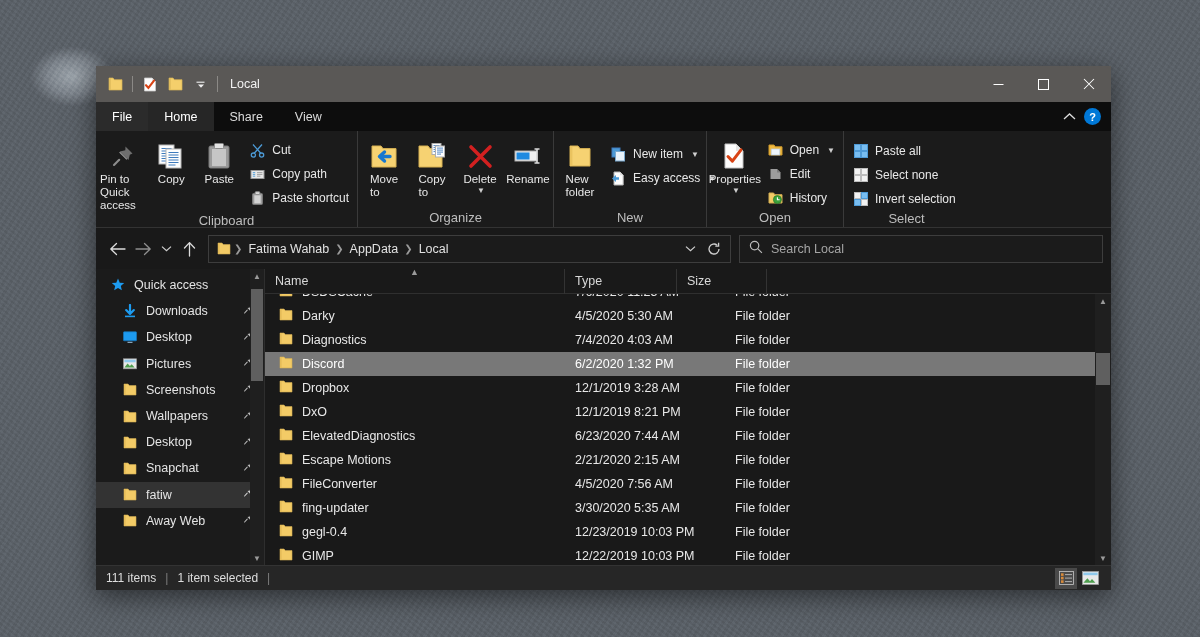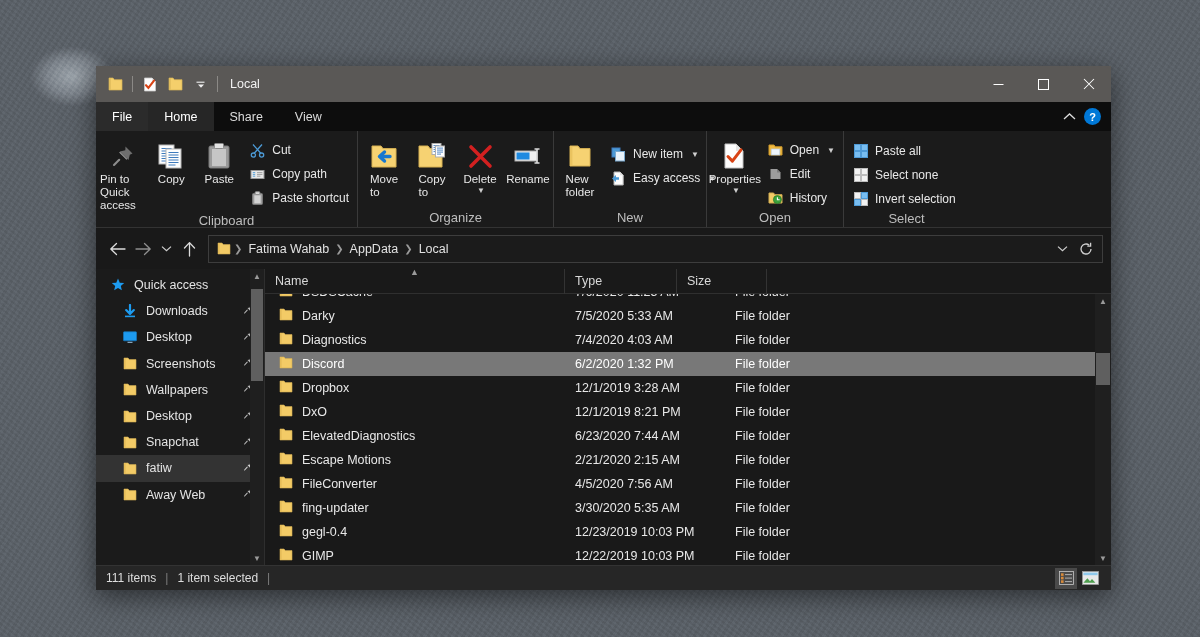--- a/index.html
+++ b/index.html
@@ -647,20 +647,29 @@
         </span>
         <span class="addr-tool">
           <svg width="14" height="14" viewBox="0 0 14 14">
               <path d="M12 7a5 5 0 1 1-1.8-3.85" fill="none" stroke="#cfcfcf" stroke-width="1.3"></path>
               <path d="M11.6 0.8v3.3H8.3" fill="none" stroke="#cfcfcf" stroke-width="1.3"></path>
             </svg>
         </span>
       </span>
     </div>
 
+    <div class="searchbox">
+      <span>
+        <svg width="14" height="14" viewBox="0 0 14 14">
+            <circle cx="5.6" cy="5.6" r="4.2" fill="none" stroke="#bdbdbd" stroke-width="1.2"></circle>
+            <path d="M8.9 8.9l4 4" stroke="#bdbdbd" stroke-width="1.2"></path>
+          </svg>
+      </span>
+      <span class="ph">Search Local</span>
+    </div>
   </div>
 
   <div class="main">
 
     <div class="sidebar">
       <div style="margin-top:3px">
         <div class="nav-item">
           <span class="nav-ico">
             <svg width="14" height="14" viewBox="0 0 14 14">
                 <path d="M7 0.6l1.75 4.1 4.45.35-3.4 2.9 1.05 4.35L7 10l-3.85 2.3L4.2 7.95.8 5.05l4.45-.35z" fill="#1d9bf0"></path>
@@ -694,20 +703,36 @@
           </span>
           <span>Desktop</span>
           <span class="pin">
             <svg width="11" height="11" viewBox="0 0 11 11">
                 <path d="M7 1l3 3-1.2.5-.6 2.4L4.5 3.1l2.4-.6z" fill="#b9b9b9"></path>
                 <path d="M4.2 5.2L1.6 8" stroke="#b9b9b9" stroke-width="1.1" stroke-linecap="round"></path>
               </svg>
           </span>
         </div>
 
+        <div class="nav-item indent">
+          <span class="nav-ico">
+            <svg width="14" height="12" viewBox="0 0 14 12">
+                <rect x="0.5" y="0.8" width="13" height="10" fill="#e8e8e8" stroke="#9a9a9a" stroke-width=".7"></rect>
+                <path d="M1.4 9.4l3.2-4 2.3 2.7 1.8-1.9 2.9 3.2z" fill="#4e9e4e"></path>
+                <path d="M1.4 1.7h11.2v2.6H1.4z" fill="#8fc9ec"></path>
+              </svg>
+          </span>
+          <span>Pictures</span>
+          <span class="pin">
+            <svg width="11" height="11" viewBox="0 0 11 11">
+                <path d="M7 1l3 3-1.2.5-.6 2.4L4.5 3.1l2.4-.6z" fill="#b9b9b9"></path>
+                <path d="M4.2 5.2L1.6 8" stroke="#b9b9b9" stroke-width="1.1" stroke-linecap="round"></path>
+              </svg>
+          </span>
+        </div>
 
         <div class="nav-item indent">
           <span class="nav-ico">
             <svg width="14" height="13" viewBox="0 0 14 13">
                 <path d="M1 1h4l1.3 1.6H13V12H1z" fill="#f3cb66" stroke="#d2ad52" stroke-width=".6"></path>
                 <rect x="1" y="1" width="1.6" height="11" fill="#e5bc58"></rect>
               </svg>
           </span>
           <span>Screenshots</span>
           <span class="pin">
@@ -841,21 +866,21 @@
           </div>
 
           <div class="row">
             <span class="c-name" style="width:300px">
               <span><svg width="14" height="13" viewBox="0 0 14 13">
                     <path d="M1 1h4l1.3 1.6H13V12H1z" fill="#f3cb66" stroke="#d2ad52" stroke-width=".6"></path>
                     <rect x="1" y="1" width="1.6" height="11" fill="#e5bc58"></rect>
                   </svg></span>
               <span>Darky</span>
             </span>
-            <span class="c-date" style="width:160px">7/5/2020 5:33 AM</span>
+            <span class="c-date" style="width:160px">4/5/2020 5:30 AM</span>
             <span class="c-type" style="width:112px">File folder</span>
             <span class="c-size" style="width:90px"></span>
           </div>
 
           <div class="row">
             <span class="c-name" style="width:300px">
               <span><svg width="14" height="13" viewBox="0 0 14 13">
                     <path d="M1 1h4l1.3 1.6H13V12H1z" fill="#f3cb66" stroke="#d2ad52" stroke-width=".6"></path>
                     <rect x="1" y="1" width="1.6" height="11" fill="#e5bc58"></rect>
                   </svg></span>

